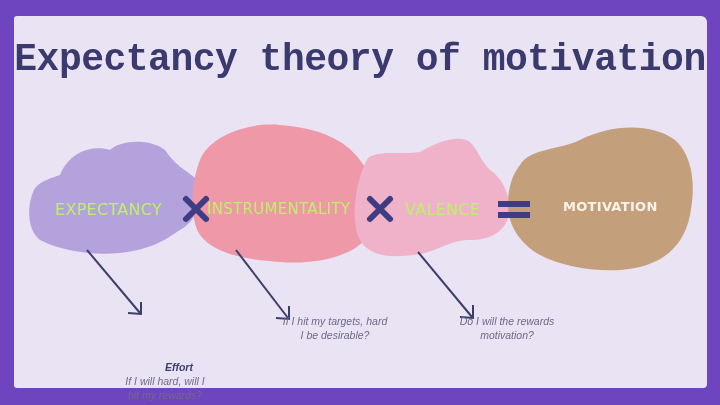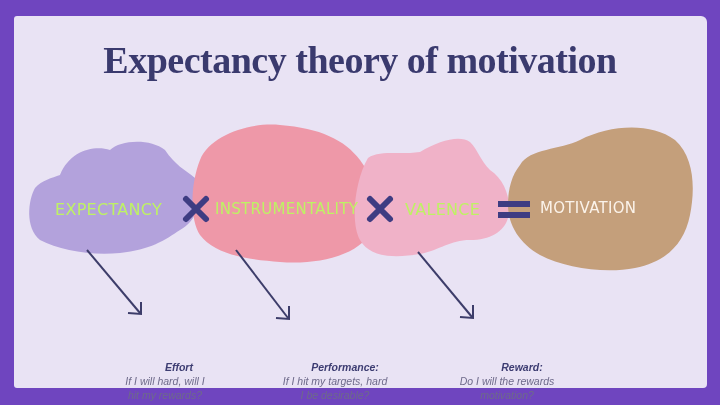--- a/index.html
+++ b/index.html
@@ -1,21 +1,21 @@
 <!DOCTYPE html>
 <html><head>
 <meta charset="utf-8">
 <style>
   html,body{margin:0;padding:0;}
   body{width:720px;height:405px;background:#6f45bf;position:relative;overflow:hidden;font-family:"Liberation Sans",sans-serif;}
   .card{position:absolute;left:14px;top:16px;width:693px;height:372px;background:#e9e3f4;border-radius:3px 6px 4px 3px;}
-  .title{position:absolute;left:0;top:38px;width:720px;text-align:center;font-family:Liberation Serif, serif;font-weight:bold;font-size:38px;color:#3a3a6e;letter-spacing:-0.5px;}
+  .title{position:absolute;left:0;top:38px;width:720px;text-align:center;font-family:Liberation Mono, monospace;font-weight:bold;font-size:38px;color:#3a3a6e;letter-spacing:-0.5px;}
   .blob{position:absolute;}
   .word{position:absolute;color:#bef264;font-family:"DejaVu Sans",sans-serif;font-size:16px;letter-spacing:0.3px;white-space:nowrap;}
-  .word.bold{font-weight:normal;font-size:15px;color:#fbf3ea;}
+  .word.bold{font-weight:bold;font-size:13px;color:#fbf3ea;margin-left:23px;}
   .op{position:absolute;}
   .caption{position:absolute;text-align:center;font-size:10.5px;line-height:14px;color:#6e6a8a;font-style:italic;}
   .caption .head{font-weight:bold;color:#3d3d72;font-style:italic;display:block;margin-top:46px;}
 </style>
 </head>
 <body>
 
 <div class="card"></div>
 
 <div class="title">Expectancy theory of motivation</div>
@@ -27,21 +27,21 @@
   <path d="M200,160 C210,135 250,122 280,125 C320,128 345,140 360,160 C375,180 380,205 372,230 C360,255 320,265 280,262 C250,260 215,255 200,235 C190,220 190,185 200,160 Z" fill="#ee98a8"></path>
 </svg>
 <svg class="blob" style="left:0;top:0" width="720" height="405">
   <path d="M368,158 C380,150 400,155 420,152 C440,140 460,135 470,142 C478,150 480,160 490,170 C505,180 512,200 508,218 C504,232 490,240 470,240 C450,240 440,250 420,254 C395,258 370,258 360,240 C350,222 355,180 368,158 Z" fill="#f0b2c8"></path>
 </svg>
 <svg class="blob" style="left:0;top:0" width="720" height="405">
   <path d="M520,165 C530,148 560,150 580,140 C610,125 650,122 675,140 C695,158 695,190 690,215 C684,245 665,262 635,268 C605,274 565,268 540,255 C520,244 508,225 508,205 C508,188 512,175 520,165 Z" fill="#c49f7b"></path>
 </svg>
 
 <div class="word" style="left:55px;top:200px;">EXPECTANCY</div>
-<div class="word" style="left:215px;top:200px;font-size:15px;">INSTRUMENTALITY</div>
+<div class="word" style="left:207px;top:200px;font-size:15px;">INSTRUMENTALITY</div>
 <div class="word" style="left:405px;top:200px;text-align:right;">VALENCE</div>
 <div class="word bold" style="left:540px;top:199px;">MOTIVATION</div>
 
 <svg class="op" style="left:181px;top:194px" width="30" height="30" viewBox="0 0 30 30">
   <path d="M5,5 L25,25 M25,5 L5,25" stroke="#3e3c82" stroke-width="6" stroke-linecap="round"></path>
 </svg>
 <svg class="op" style="left:365px;top:194px" width="30" height="30" viewBox="0 0 30 30">
   <path d="M5,5 L25,25 M25,5 L5,25" stroke="#3e3c82" stroke-width="6" stroke-linecap="round"></path>
 </svg>
 <svg class="op" style="left:497px;top:198px" width="34" height="24" viewBox="0 0 34 24">
@@ -59,21 +59,19 @@
       <path d="M460,317 L473,318 L473,305"></path>
   </g>
 </svg>
 
 <div class="caption" style="left:105px;top:314px;width:120px;">
   <span class="head" style="padding-left:28px">Effort</span>
   <span>If I will hard, will I</span><br>
   <span>hit my rewards?</span>
 </div>
 <div class="caption" style="left:265px;top:314px;width:140px;">
-  <span class="head" style="padding-left:20px">Performance:</span>
   <span>If I hit my targets, hard</span><br>
   <span>I be desirable?</span>
 </div>
 <div class="caption" style="left:437px;top:314px;width:140px;">
-  <span class="head" style="padding-left:30px">Reward:</span>
   <span>Do I will the rewards</span><br>
   <span>motivation?</span>
 </div>
 
 </body></html>

